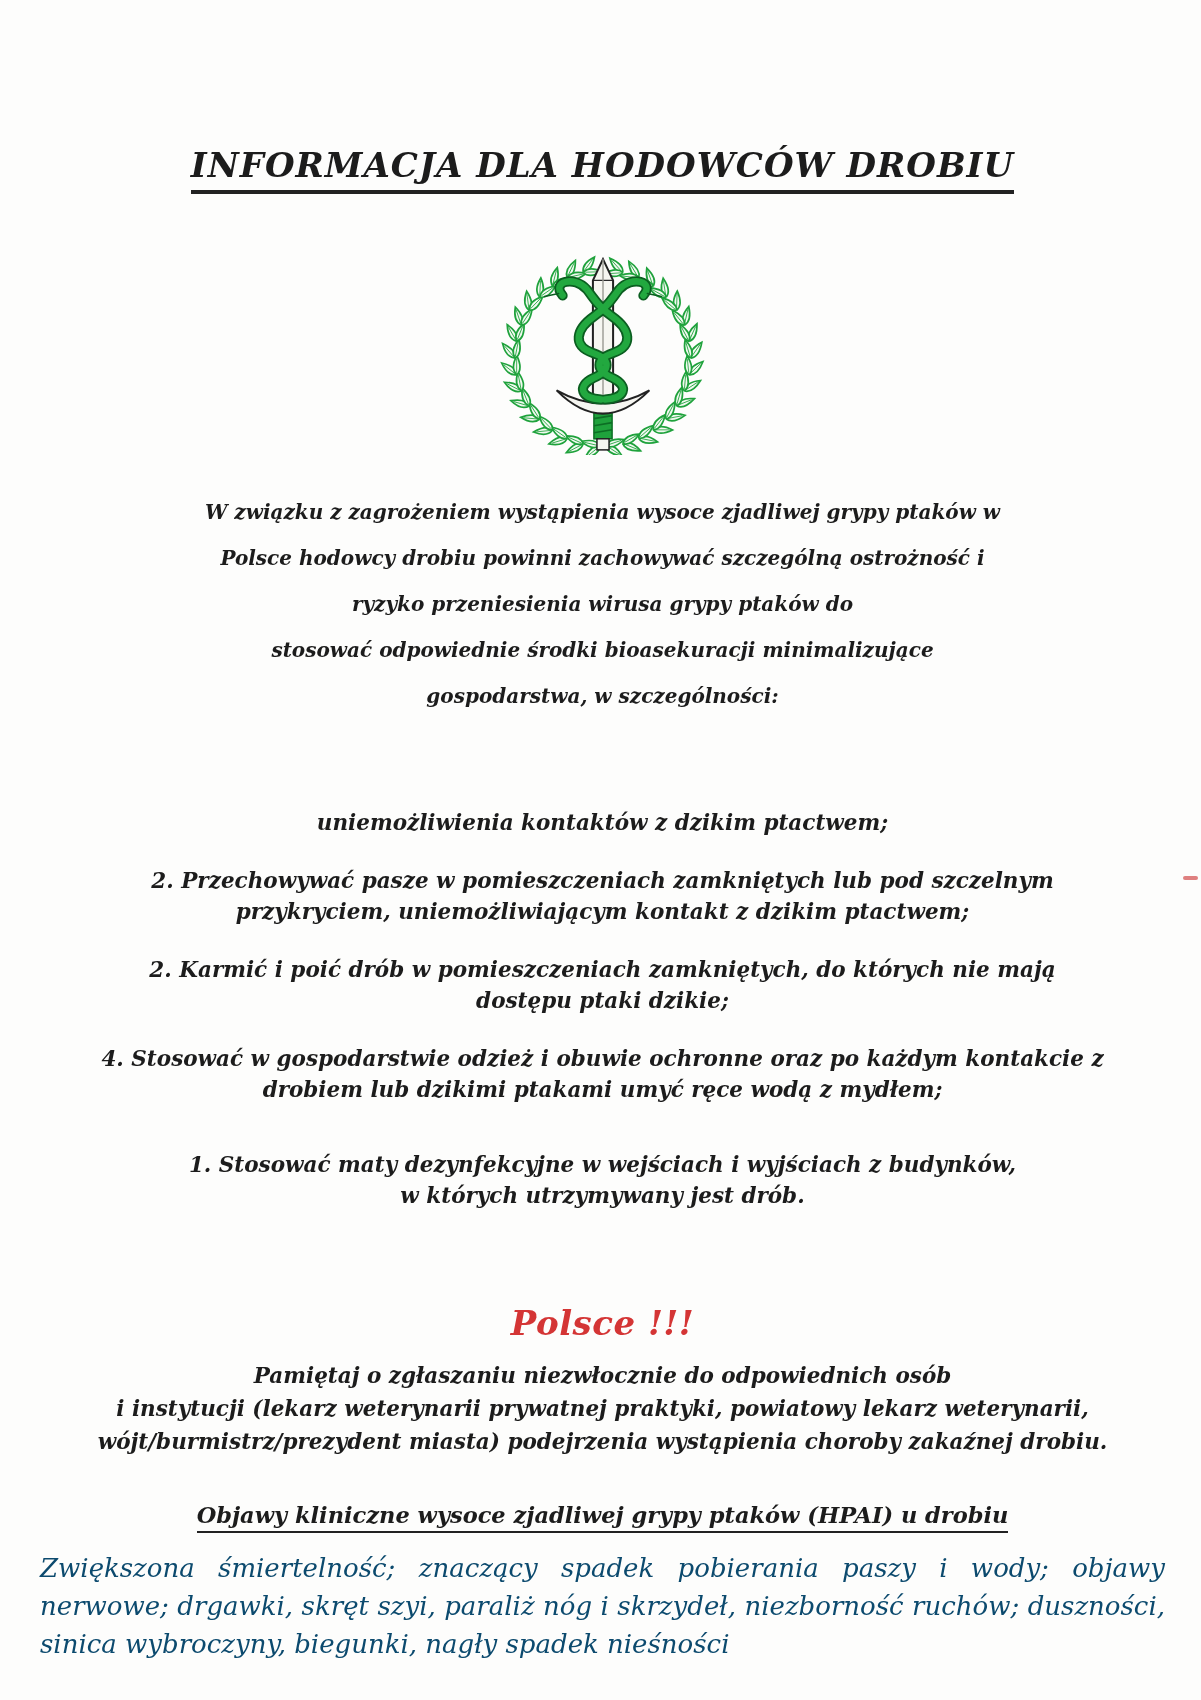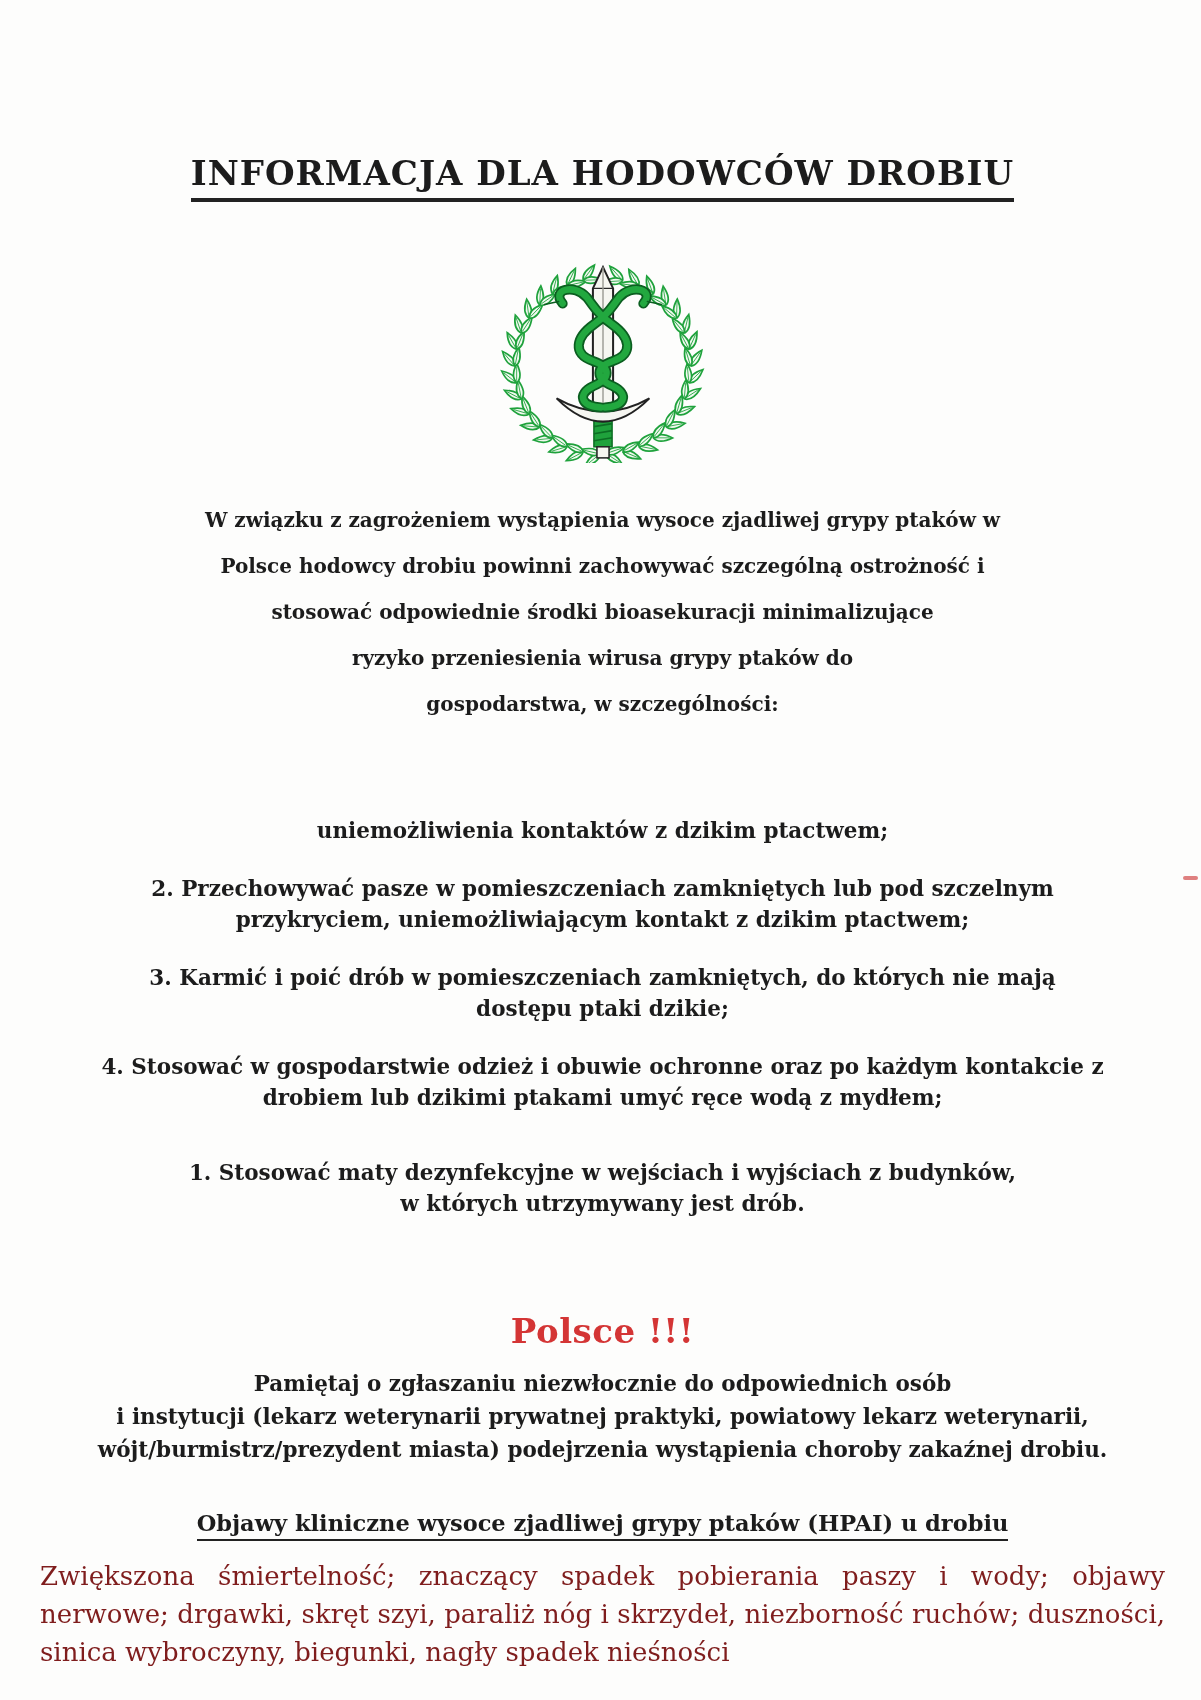--- a/index.html
+++ b/index.html
@@ -6,23 +6,24 @@
   body{
     width:1201px;height:1700px;
     background:#fdfdfc;
     font-family:"DejaVu Serif","Liberation Serif",serif;
     color:#1c1c1c;
     overflow:hidden;
     position:relative;
   }
   .page{
     width:1125px;
-    margin:12px 28px 0 40px;
+    margin:4px 28px 0 40px;
     padding-top:118px;
     text-align:center;
+    font-style:italic;
   }
   .title{
     font-size:34px;
     font-weight:bold;
     letter-spacing:1px;
     display:inline-block;
     border-bottom:4px solid #222;
     padding-bottom:5px;
   }
   .logo-wrap{margin-top:30px;}
@@ -63,21 +64,21 @@
     display:inline-block;
     border-bottom:2.5px solid #222;
     padding-bottom:3px;
   }
   .symptoms-body{
     margin-top:16px;
     font-size:26px;
     font-weight:normal;
     text-align:justify;
     line-height:38px;
-    color:#7f1d1d;
+    color:#0c4a6e;
   }
   .scan-mark{
     position:absolute;
     right:3px;top:876px;
     width:15px;height:4px;
     background:#d96a6a;
     opacity:.85;
     border-radius:2px;
   }
 </style>
@@ -185,35 +186,35 @@
           <path d="M150,48 C162,34 138,28 126,42 C118,52 116,58 102,68 C82,82 80,98 100,105 C118,111 118,122 100,130 C84,138 88,150 108,151"></path>
         </g>
         <path d="M66,46 l-14,3 M154,46 l14,3" stroke="#0b5e20" stroke-width="1.6"></path>
       </g>
     </svg>
   </div>
 
   <div class="intro">
     <span>W związku z zagrożeniem wystąpienia wysoce zjadliwej grypy ptaków w</span>
     <span>Polsce hodowcy drobiu powinni zachowywać szczególną ostrożność i</span>
+    <span>ryzyko przeniesienia wirusa grypy ptaków do</span>
     <span>stosować odpowiednie środki bioasekuracji minimalizujące</span>
-    <span>ryzyko przeniesienia wirusa grypy ptaków do</span>
     <span>gospodarstwa, w szczególności:</span>
   </div>
 
   <div class="list">
     <div class="list-item">
       <span>uniemożliwienia kontaktów z dzikim ptactwem;</span>
     </div>
     <div class="list-item">
       <span>2. Przechowywać pasze w pomieszczeniach zamkniętych lub pod szczelnym</span>
       <span>przykryciem, uniemożliwiającym kontakt z dzikim ptactwem;</span>
     </div>
     <div class="list-item">
-      <span>3. Karmić i poić drób w pomieszczeniach zamkniętych, do których nie mają</span>
+      <span>2. Karmić i poić drób w pomieszczeniach zamkniętych, do których nie mają</span>
       <span>dostępu ptaki dzikie;</span>
     </div>
     <div class="list-item">
       <span>4. Stosować w gospodarstwie odzież i obuwie ochronne oraz po każdym kontakcie z</span>
       <span>drobiem lub dzikimi ptakami umyć ręce wodą z mydłem;</span>
     </div>
     <div class="list-item item-5">
       <span>1. Stosować maty dezynfekcyjne w wejściach i wyjściach z budynków,</span>
       <span>w których utrzymywany jest drób.</span>
     </div>

